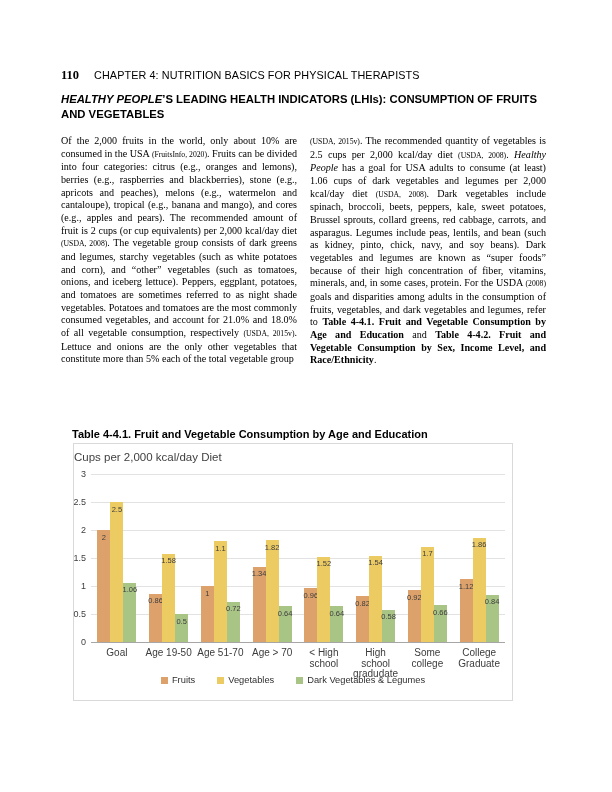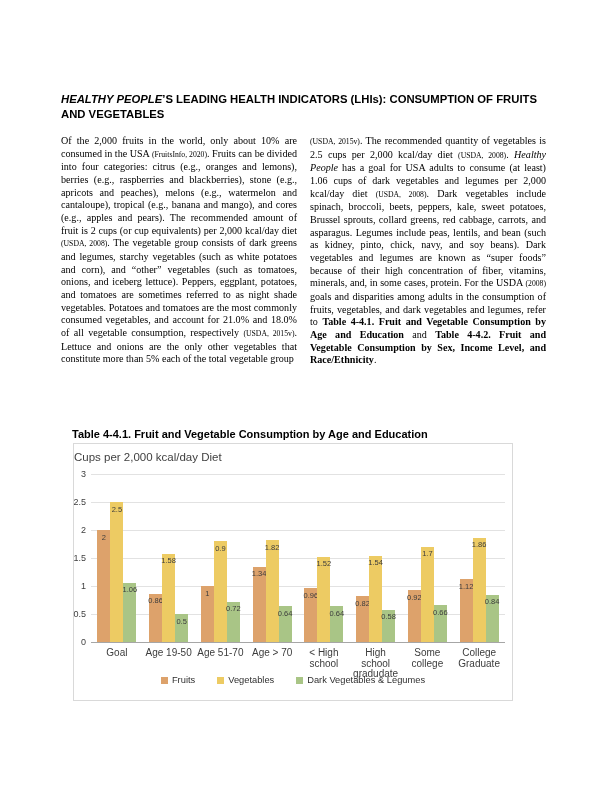--- a/index.html
+++ b/index.html
@@ -44,20 +44,24 @@
   .legend{position:absolute;left:0;top:231px;width:100%;display:flex;justify-content:center;gap:22px;}
   .legend-item{display:flex;align-items:center;gap:4px;}
   .swatch{width:7px;height:7px;display:inline-block;flex:0 0 auto;}
   .legend-label{font-size:9.3px;color:#303030;}
 </style>
 </head>
 <body>
 
 <div class="page">
 
+  <div class="header-row">
+    <span class="pagenum">110</span>
+    <span class="chapter">CHAPTER 4: NUTRITION BASICS FOR PHYSICAL THERAPISTS</span>
+  </div>
 
   <div class="heading"><span class="r-italic">HEALTHY PEOPLE</span><span>’S LEADING HEALTH INDICATORS (LHIs): CONSUMPTION OF FRUITS AND VEGETABLES</span></div>
 
   <div class="columns">
     <div class="col"><span>Of the 2,000 fruits in the world, only about 10% are consumed in the USA </span><span class="r-cite">(FruitsInfo, 2020)</span><span>. Fruits can be divided into four categories: citrus (e.g., oranges and lemons), berries (e.g., raspberries and blackberries), stone (e.g., apricots and peaches), melons (e.g., watermelon and cantaloupe), tropical (e.g., banana and mango), and cores (e.g., apples and pears). The recommended amount of fruit is 2 cups (or cup equivalents) per 2,000 kcal/day diet </span><span class="r-cite">(USDA, 2008)</span><span>. The vegetable group consists of dark greens and legumes, starchy vegetables (such as white potatoes and corn), and “other” vegetables (such as tomatoes, onions, and iceberg lettuce). Peppers, eggplant, potatoes, and tomatoes are sometimes referred to as night shade vegetables. Potatoes and tomatoes are the most commonly consumed vegetables, and account for 21.0% and 18.0% of all vegetable consumption, respectively </span><span class="r-cite">(USDA, 2015v)</span><span>. Lettuce and onions are the only other vegetables that constitute more than 5% each of the total vegetable group </span></div>
     <div class="col"><span class="r-cite">(USDA, 2015v)</span><span>. The recommended quantity of vegetables is 2.5 cups per 2,000 kcal/day diet </span><span class="r-cite">(USDA, 2008)</span><span>. </span><span class="r-italic">Healthy People</span><span> has a goal for USA adults to consume (at least) 1.06 cups of dark vegetables and legumes per 2,000 kcal/day diet </span><span class="r-cite">(USDA, 2008)</span><span>. Dark vegetables include spinach, broccoli, beets, peppers, kale, sweet potatoes, Brussel sprouts, collard greens, red cabbage, carrots, and asparagus. Legumes include peas, lentils, and bean (such as kidney, pinto, chick, navy, and soy beans). Dark vegetables and legumes are known as “super foods” because of their high concentration of fiber, vitamins, minerals, and, in some cases, protein. For the USDA </span><span class="r-cite">(2008)</span><span> goals and disparities among adults in the consumption of fruits, vegetables, and dark vegetables and legumes, refer to </span><span class="r-bold">Table 4-4.1. Fruit and Vegetable Consumption by Age and Education</span><span> and </span><span class="r-bold">Table 4-4.2. Fruit and Vegetable Consumption by Sex, Income Level, and Race/Ethnicity</span><span>.</span></div>
   </div>
 
   <div class="caption">Table 4-4.1. Fruit and Vegetable Consumption by Age and Education</div>
 
@@ -92,21 +96,21 @@
         <div class="datalabel" style="left: 271.625px; top: 124.58px;">0.82</div>
         <div class="bar" style="left: 316.875px; width: 13px; height: 51.52px; background: rgb(221, 162, 107);"></div>
         <div class="datalabel" style="left: 323.375px; top: 118.98px;">0.92</div>
         <div class="bar" style="left: 368.625px; width: 13px; height: 62.72px; background: rgb(221, 162, 107);"></div>
         <div class="datalabel" style="left: 375.125px; top: 107.78px;">1.12</div>
         <div class="bar" style="left: 19.375px; width: 13px; height: 140px; background: rgb(237, 203, 99);"></div>
         <div class="datalabel" style="left: 25.875px; top: 30.5px;">2.5</div>
         <div class="bar" style="left: 71.125px; width: 13px; height: 88.48px; background: rgb(237, 203, 99);"></div>
         <div class="datalabel" style="left: 77.625px; top: 82.02px;">1.58</div>
         <div class="bar" style="left: 122.875px; width: 13px; height: 100.8px; background: rgb(237, 203, 99);"></div>
-        <div class="datalabel" style="left: 129.375px; top: 69.7px;">0.9</div>
+        <div class="datalabel" style="left: 129.375px; top: 69.7px;">1.1</div>
         <div class="bar" style="left: 174.625px; width: 13px; height: 101.92px; background: rgb(237, 203, 99);"></div>
         <div class="datalabel" style="left: 181.125px; top: 68.58px;">1.82</div>
         <div class="bar" style="left: 226.375px; width: 13px; height: 85.12px; background: rgb(237, 203, 99);"></div>
         <div class="datalabel" style="left: 232.875px; top: 85.38px;">1.52</div>
         <div class="bar" style="left: 278.125px; width: 13px; height: 86.24px; background: rgb(237, 203, 99);"></div>
         <div class="datalabel" style="left: 284.625px; top: 84.26px;">1.54</div>
         <div class="bar" style="left: 329.875px; width: 13px; height: 95.2px; background: rgb(237, 203, 99);"></div>
         <div class="datalabel" style="left: 336.375px; top: 75.3px;">1.7</div>
         <div class="bar" style="left: 381.625px; width: 13px; height: 104.16px; background: rgb(237, 203, 99);"></div>
         <div class="datalabel" style="left: 388.125px; top: 66.34px;">1.86</div>

